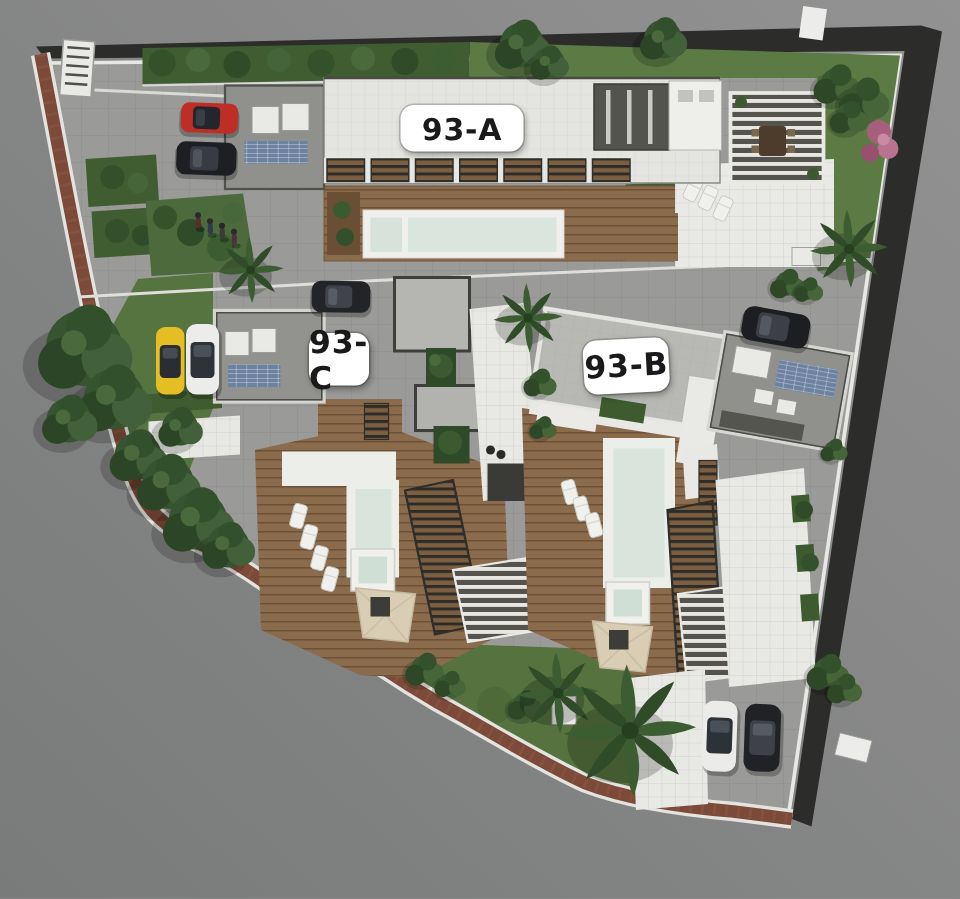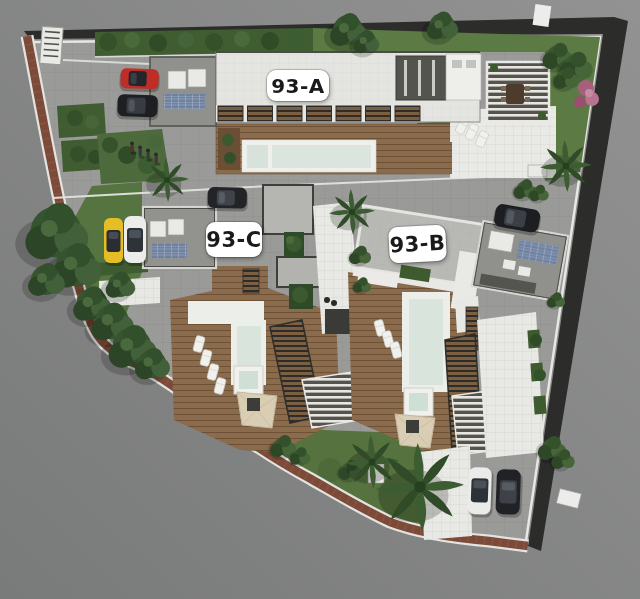--- a/index.html
+++ b/index.html
@@ -3,22 +3,22 @@
 <meta charset="utf-8">
 <style>
   html,body{margin:0;padding:0;background:#8a8a8a;}
   .stage{position:relative;width:640px;height:599px;overflow:hidden;
          font-family:"DejaVu Sans","Liberation Sans",sans-serif;}
   .stage svg{position:absolute;left:0;top:0;display:block;}
   .unit-label{position:absolute;display:flex;align-items:center;justify-content:center;
     background:#ffffff;color:#1a1a1a;border-radius:9px;font-weight:700;
     box-shadow:0 0 0 1px rgba(0,0,0,.18), 1px 2px 4px rgba(0,0,0,.35);
     letter-spacing:.5px;cursor:pointer;}
-  .label-a{left:267px;top:70px;width:62px;height:31px;font-size:20px;}
-  .label-c{left:206px;top:222px;width:56px;height:35px;font-size:21px;}
+  .label-a{left:267px;top:70px;width:82px;height:31px;font-size:20px;}
+  .label-c{left:206px;top:222px;width:40px;height:35px;font-size:21px;}
   .label-b{left:389px;top:226px;width:57px;height:36px;font-size:21px;transform:rotate(-3deg);}
 </style>
 </head>
 <body>
 
 <div class="stage">
 <svg width="640" height="599" viewBox="0 0 640 599">
   <defs>
     <linearGradient id="bgGrad" x1="1" y1="0" x2="0" y2="1">
       <stop offset="0" stop-color="#929292"></stop>

